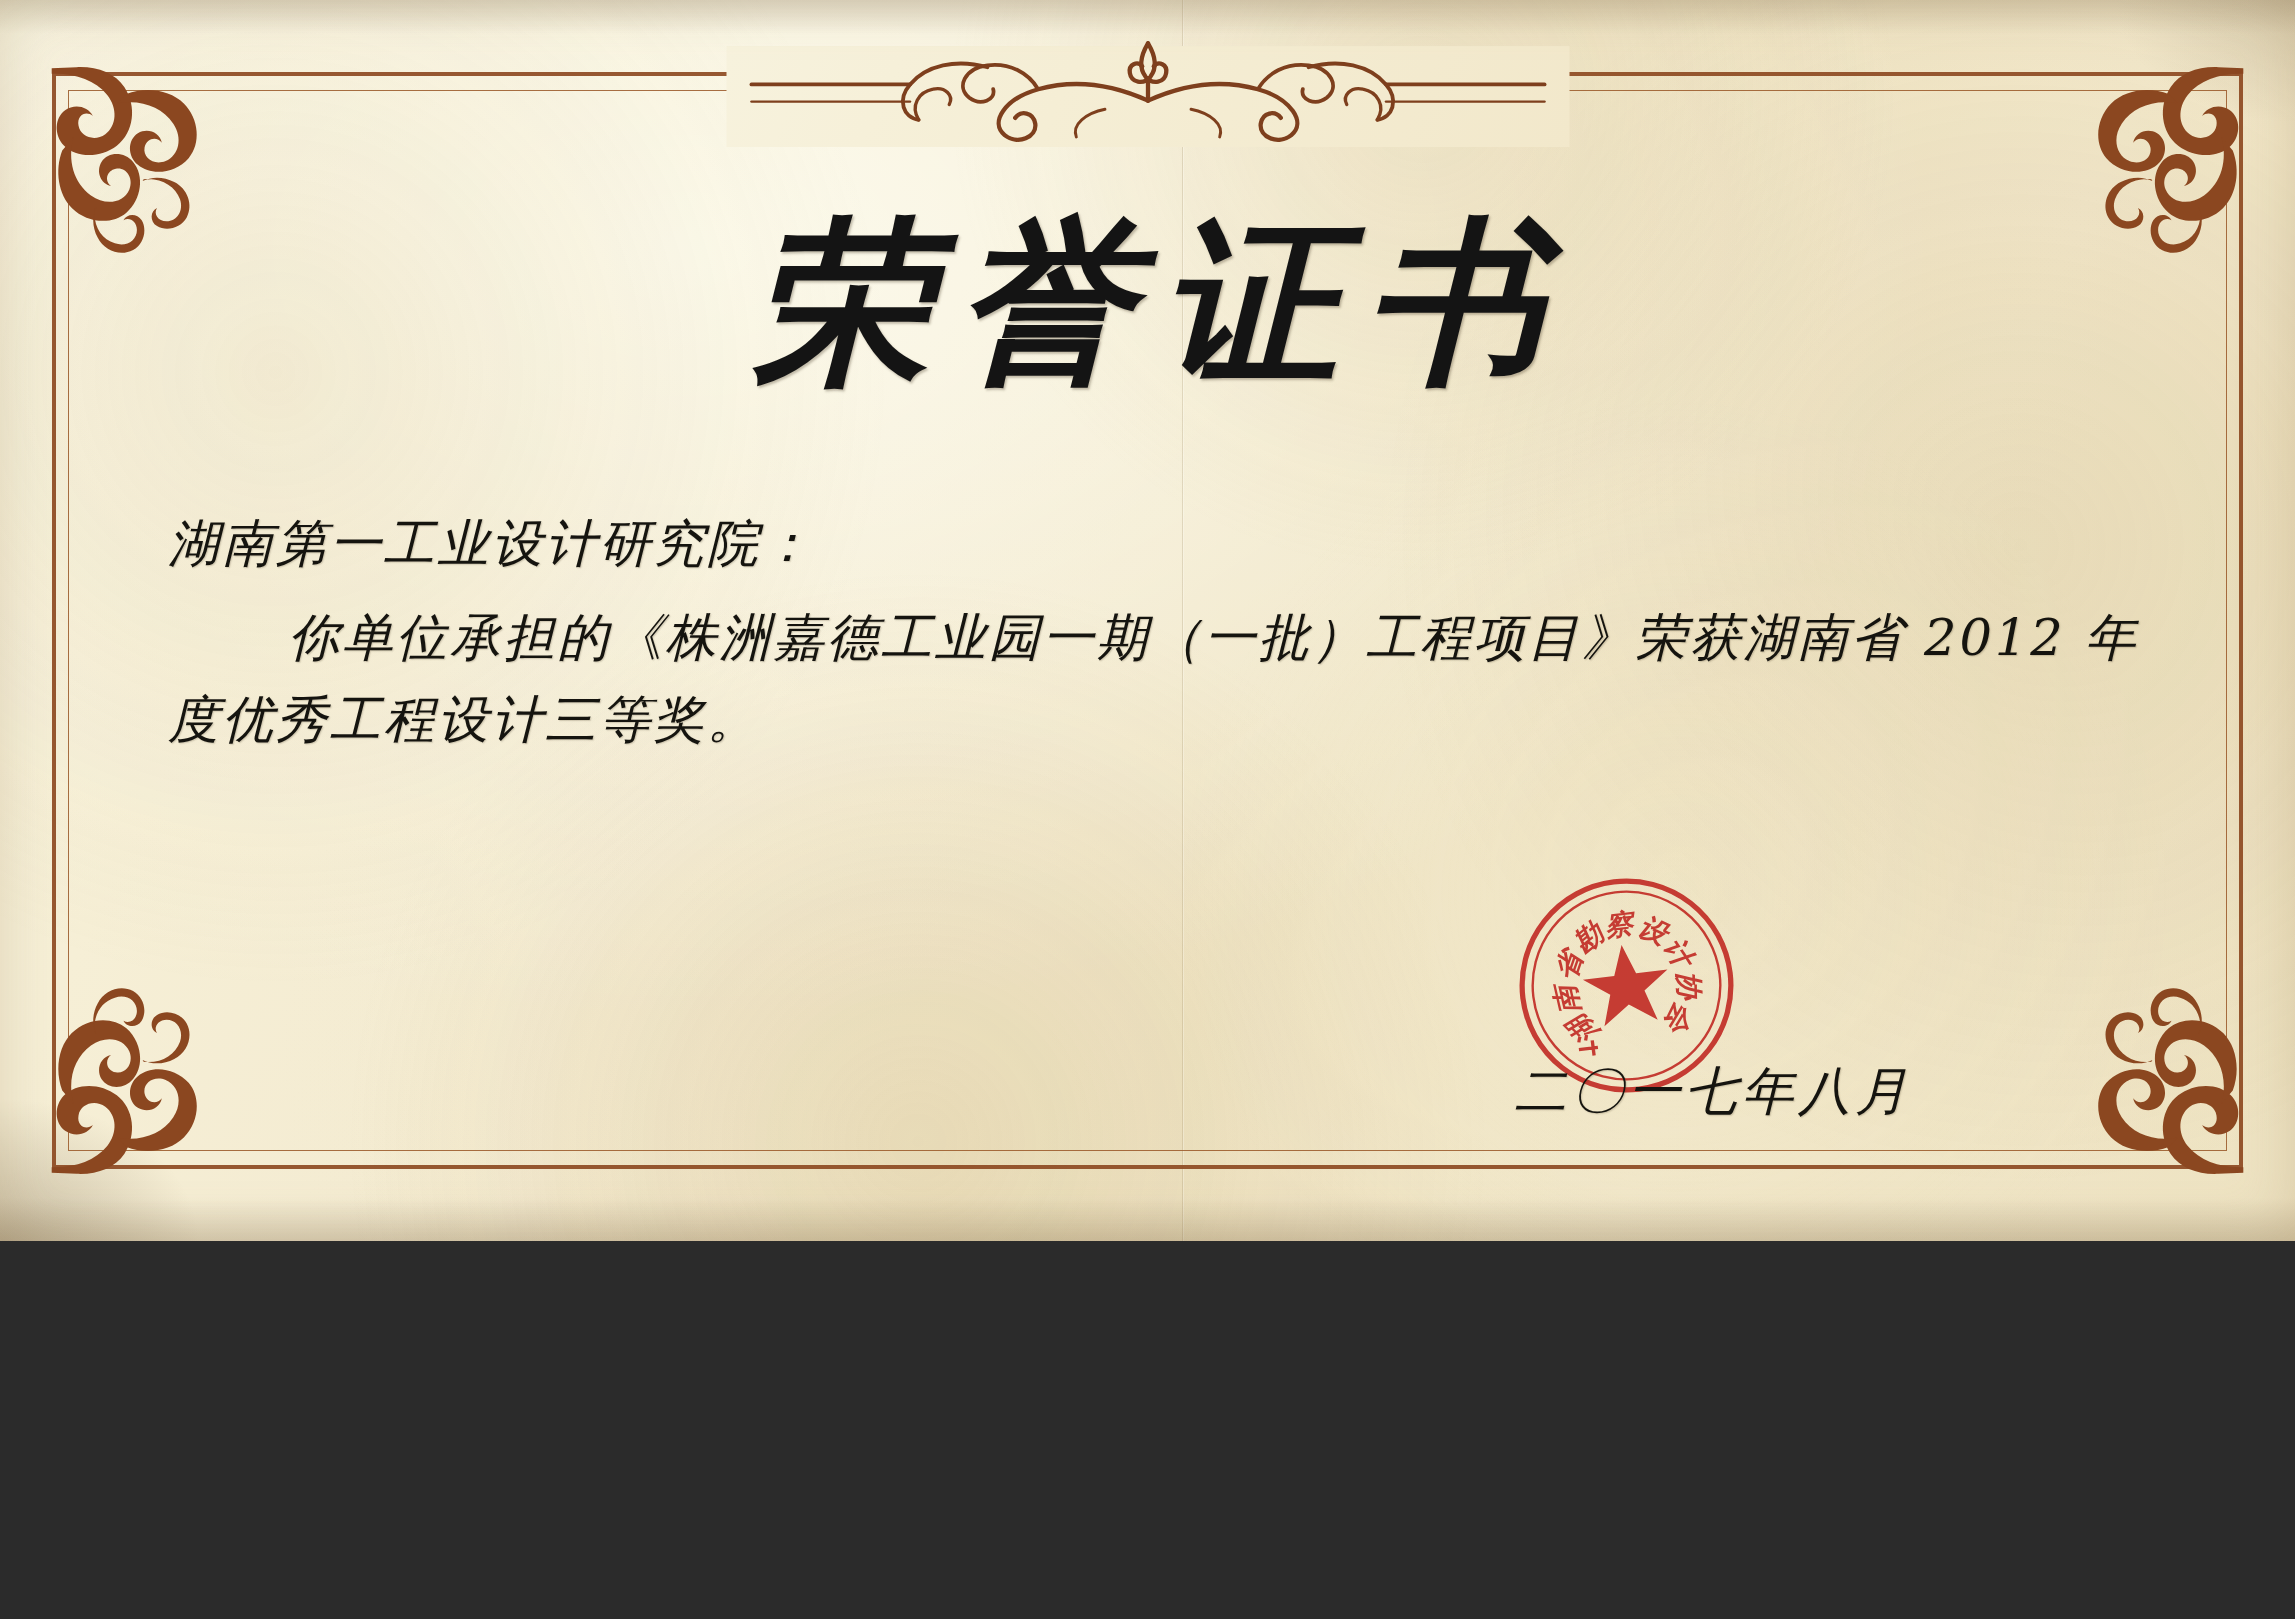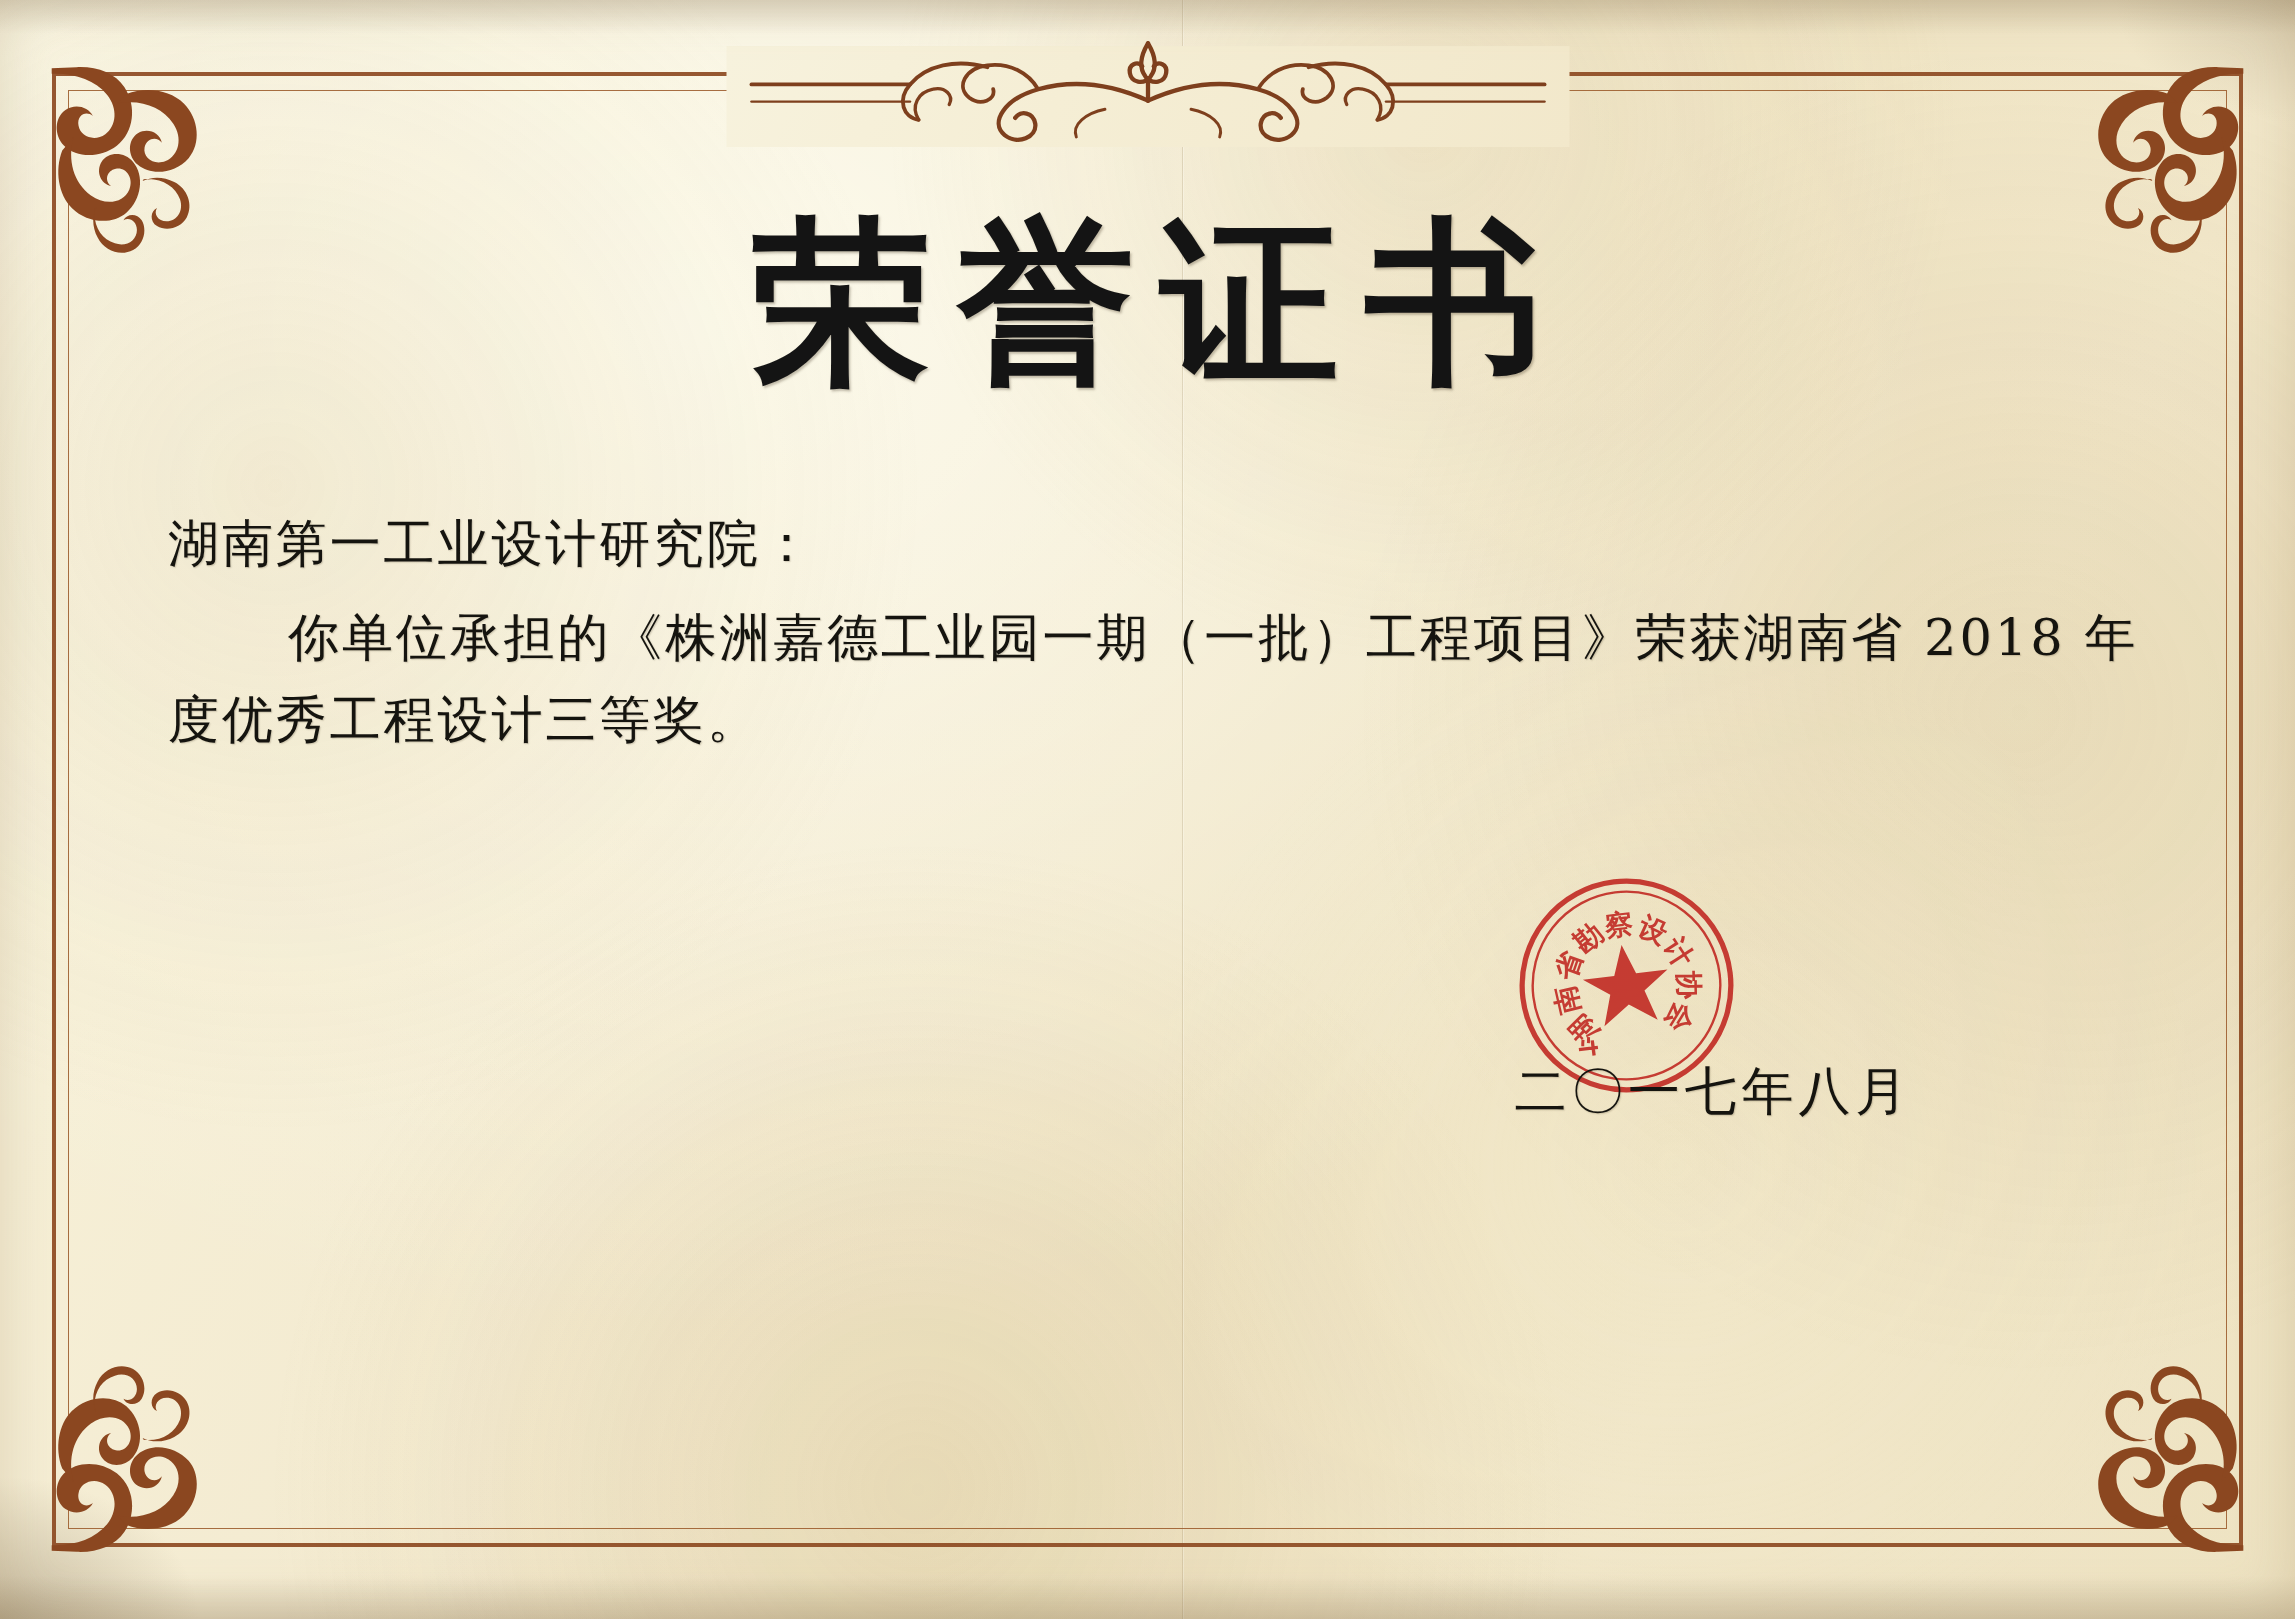--- a/index.html
+++ b/index.html
@@ -7,26 +7,27 @@
     padding: 0;
     background: #2b2b2b;
   }
   body {
     font-family: "DejaVu Sans", sans-serif;
   }
 
   .page {
     position: relative;
     width: 2295px;
-    height: 1619px;
+    height: 1241px;
     overflow: hidden;
     background:
       radial-gradient(ellipse at 30% 20%, rgba(255,255,245,0.75) 0%, rgba(255,255,240,0.0) 55%),
       radial-gradient(ellipse at 80% 85%, rgba(240,230,200,0.55) 0%, rgba(240,230,200,0.0) 60%),
       linear-gradient(115deg, #f7f2dd 0%, #f6efd6 18%, #f3ead0 38%, #efe4c4 58%, #f2e8cb 76%, #ece0bd 100%);
+    font-style: italic;
   }
 
   
   .paper-texture {
     position: absolute;
     inset: 0;
     pointer-events: none;
     background-image:
       radial-gradient(circle at 12% 30%, rgba(201,176,120,0.18) 0%, rgba(201,176,120,0) 28%),
       radial-gradient(circle at 62% 8%, rgba(214,195,146,0.22) 0%, rgba(214,195,146,0) 26%),
@@ -293,21 +294,21 @@
       <path d="M104 300 C100 336 118 364 146 372 C170 380 192 366 192 344 C192 326 176 316 164 324 C170 310 192 308 202 324 C214 344 206 374 184 386 C158 400 124 388 110 360 C98 338 98 312 108 296 Z"></path>
     </svg>
   </div>
 
   <div class="content">
 
     <div class="cert-title">荣誉证书</div>
 
     <div class="body-block">
       <p class="salutation">湖南第一工业设计研究院：</p>
-      <p class="para">你单位承担的《株洲嘉德工业园一期（一批）工程项目》荣获湖南省 2018 年度优秀工程设计三等奖。</p>
+      <p class="para">你单位承担的《株洲嘉德工业园一期（一批）工程项目》荣获湖南省 2012 年度优秀工程设计三等奖。</p>
     </div>
 
     <div class="signature-area">
 
       <div class="seal">
         <svg viewBox="0 0 470 470" fill="none" stroke="#c0251f" stroke-width="11">
           <circle cx="235" cy="235" r="218"></circle>
           <circle cx="235" cy="235" r="196" stroke-width="5"></circle>
           <path d="M235 150 L258 212 L324 212 L271 250 L291 314 L235 275 L179 314 L199 250 L146 212 L212 212 Z" fill="#c0251f" stroke="none"></path>
           <path d="M120 356 L160 356 M150 340 L150 372" stroke-width="7"></path>

